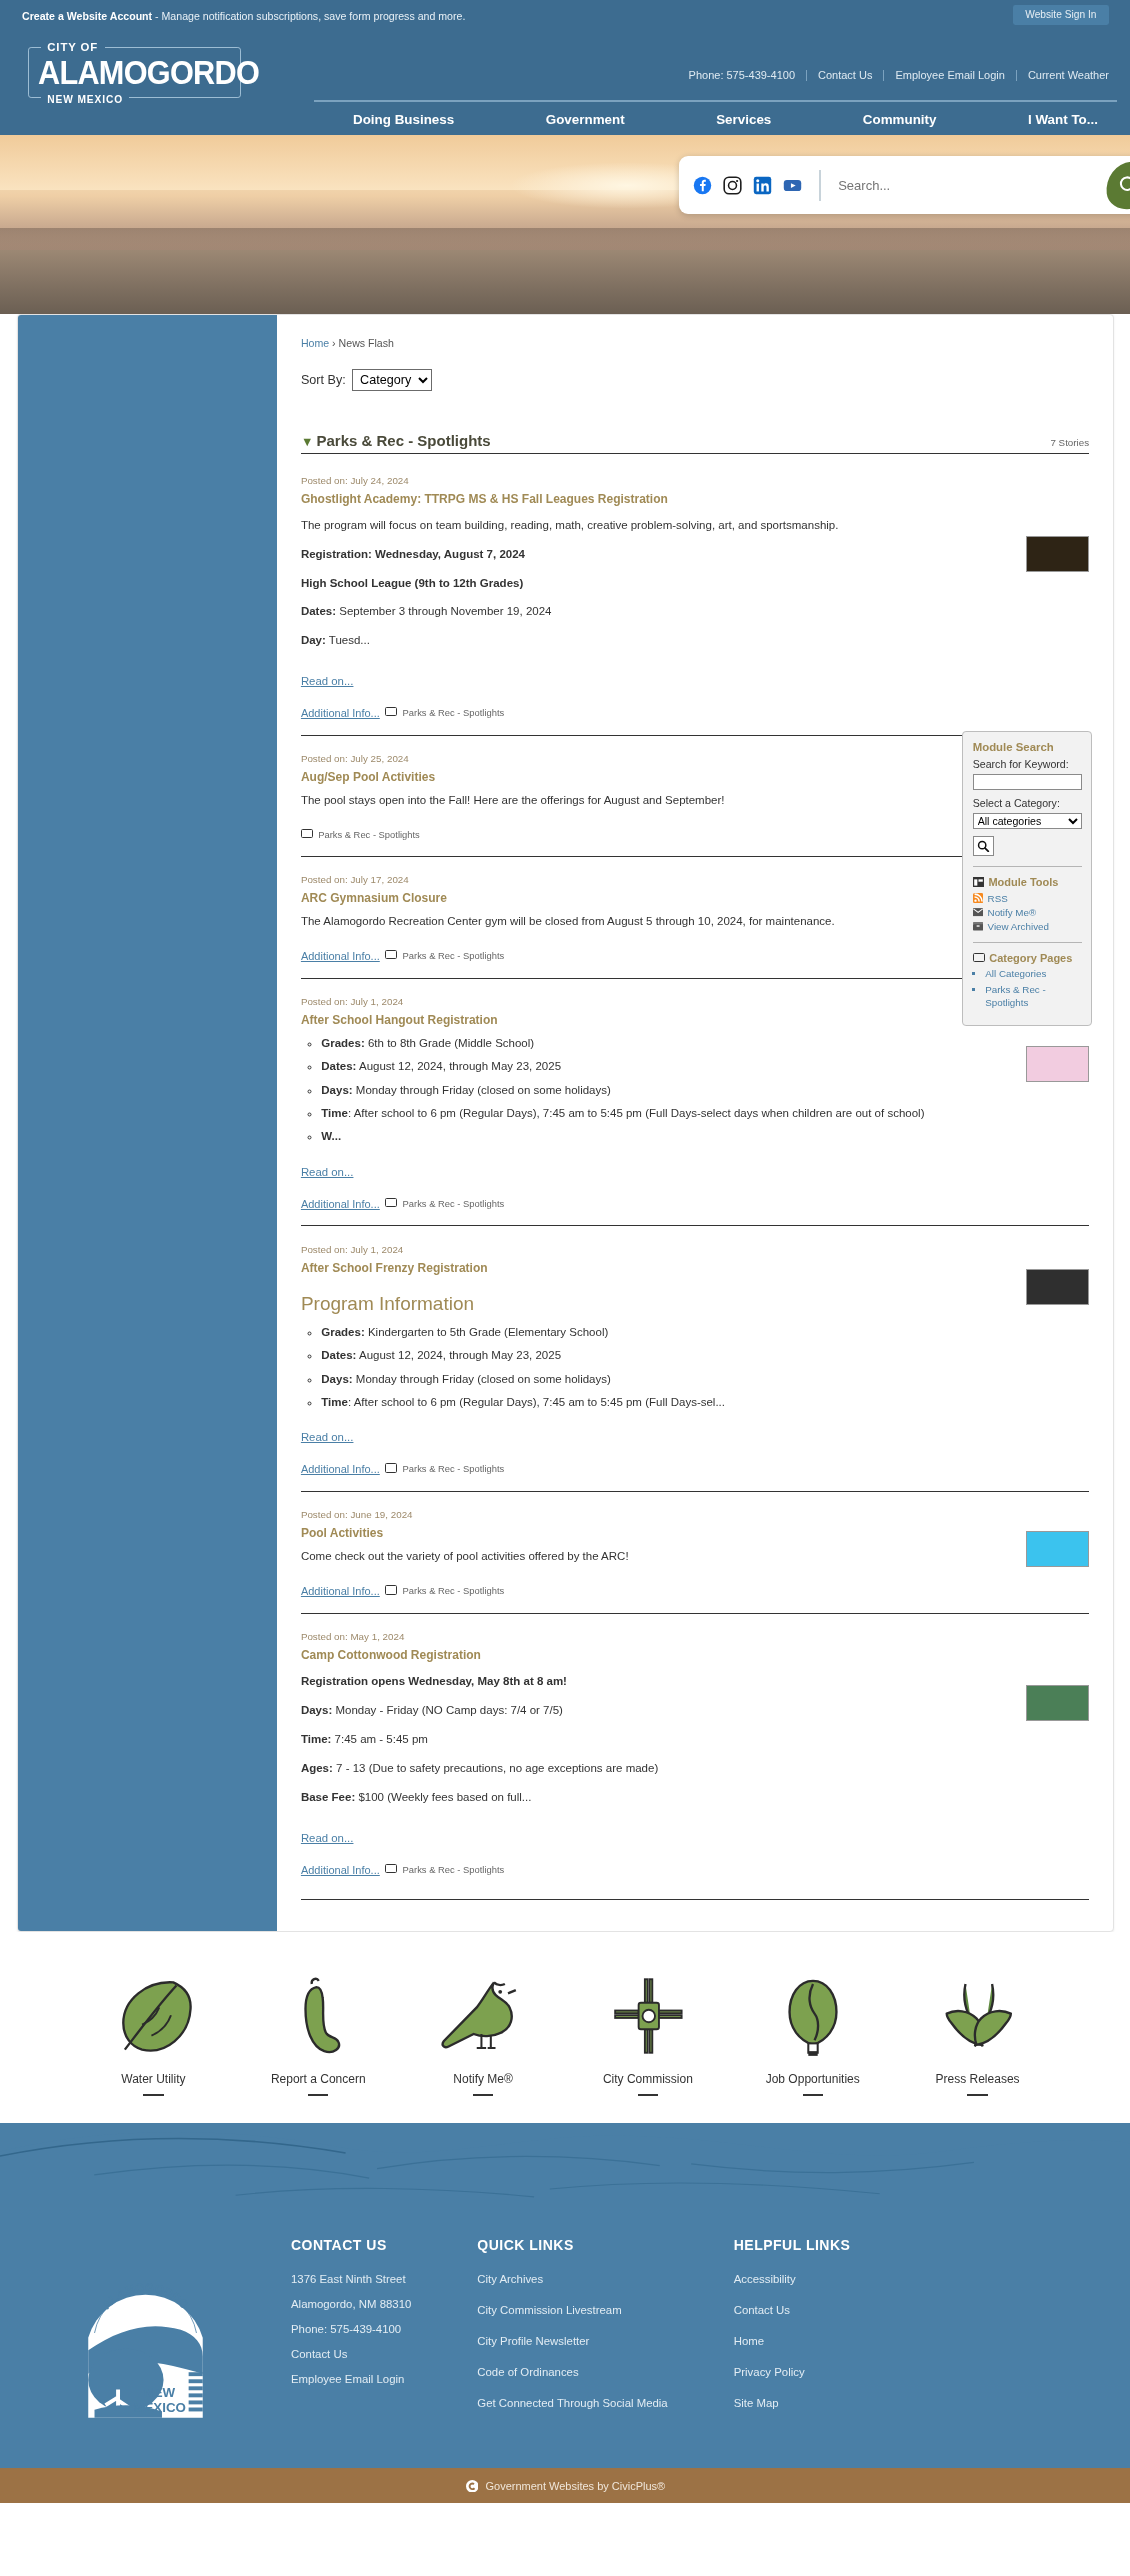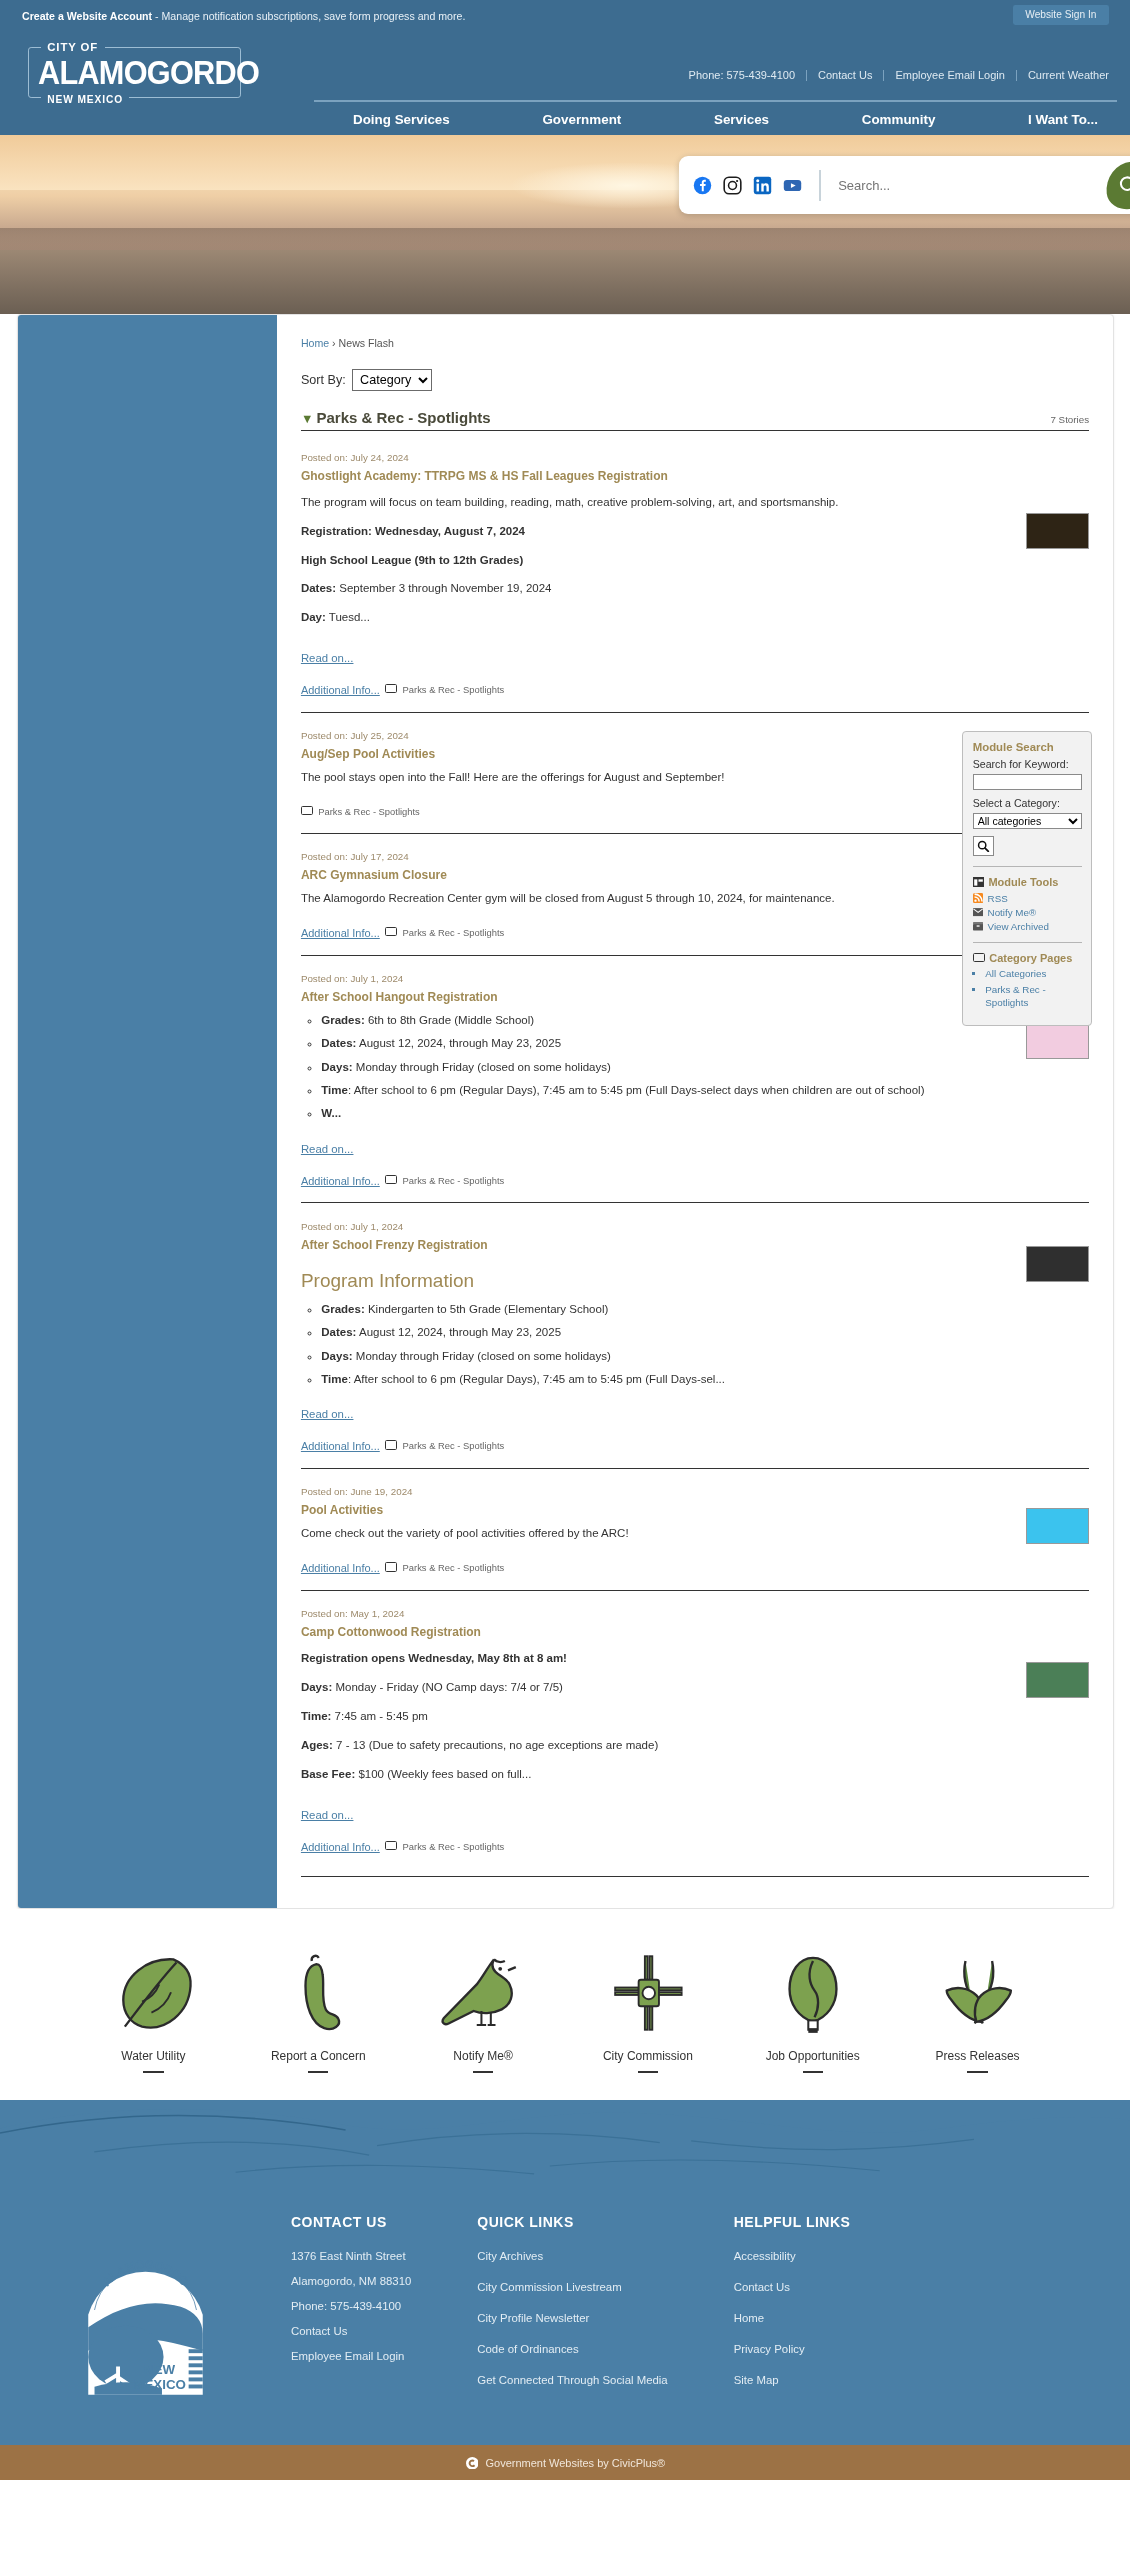--- a/index.html
+++ b/index.html
@@ -61,21 +61,21 @@
   .pagewrap{width:1131px;padding:0 17.3px;}
   .card{background:#fff;border:0.8px solid #e3e3e3;border-radius:3.9px;display:flex;min-height:1547px;
         box-shadow:0 0.8px 2.4px rgba(0,0,0,.07);overflow:hidden;}
   .leftrail{width:259px;background:#4a7fa6;flex:0 0 259px;}
   .content{flex:1;padding:11px 23.6px 31px 23.6px;position:relative;}
 
   .breadcrumb{font-size:10.6px;color:#4a7fa6;margin:11px 0 20.4px 0;}
   .breadcrumb .sep{color:#555;}
   .breadcrumb .cur{color:#555;}
 
-  .sortrow{display:flex;align-items:center;gap:6.3px;font-size:12.6px;color:#333;margin-bottom:18px;}
+  .sortrow{display:flex;align-items:center;gap:6.3px;font-size:12.6px;color:#333;margin-bottom:41px;}
   .sortrow select{font-size:12.6px;padding:1.6px 3.1px;font-family:"Liberation Sans",sans-serif;border:0.8px solid #6b6b6b;background:#fff;}
 
   .catheader{display:flex;align-items:baseline;justify-content:space-between;
              border-bottom:1.6px solid #333;padding-bottom:4.7px;margin-bottom:3.1px;}
   .catheader .t{font-size:15px;font-weight:bold;color:#4a4a3a;}
   .catheader .t .caret{color:#5b7a33;font-size:12.6px;margin-right:3.1px;}
   .catheader .n{font-size:9.8px;color:#666;}
 
   .story{position:relative;padding:17.3px 0 4.7px 0;border-bottom:1.6px solid #333;}
   .story:last-child{border-bottom:none;}
@@ -149,21 +149,21 @@
   <div class="utilitylinks">
     <span>Phone: 575-439-4100</span>
     <span>Contact Us</span>
     <span>Employee Email Login</span>
     <span>Current Weather</span>
   </div>
 
   <div class="navwrap">
     <div class="navline"></div>
     <div class="mainnav">
-      <a>Doing Services</a>
+      <a>Doing Business</a>
       <a>Government</a>
       <a>Services</a>
       <a>Community</a>
       <a>I Want To...</a>
     </div>
   </div>
 </div>
 
 <div class="hero">
   <div class="skyglow"></div>

